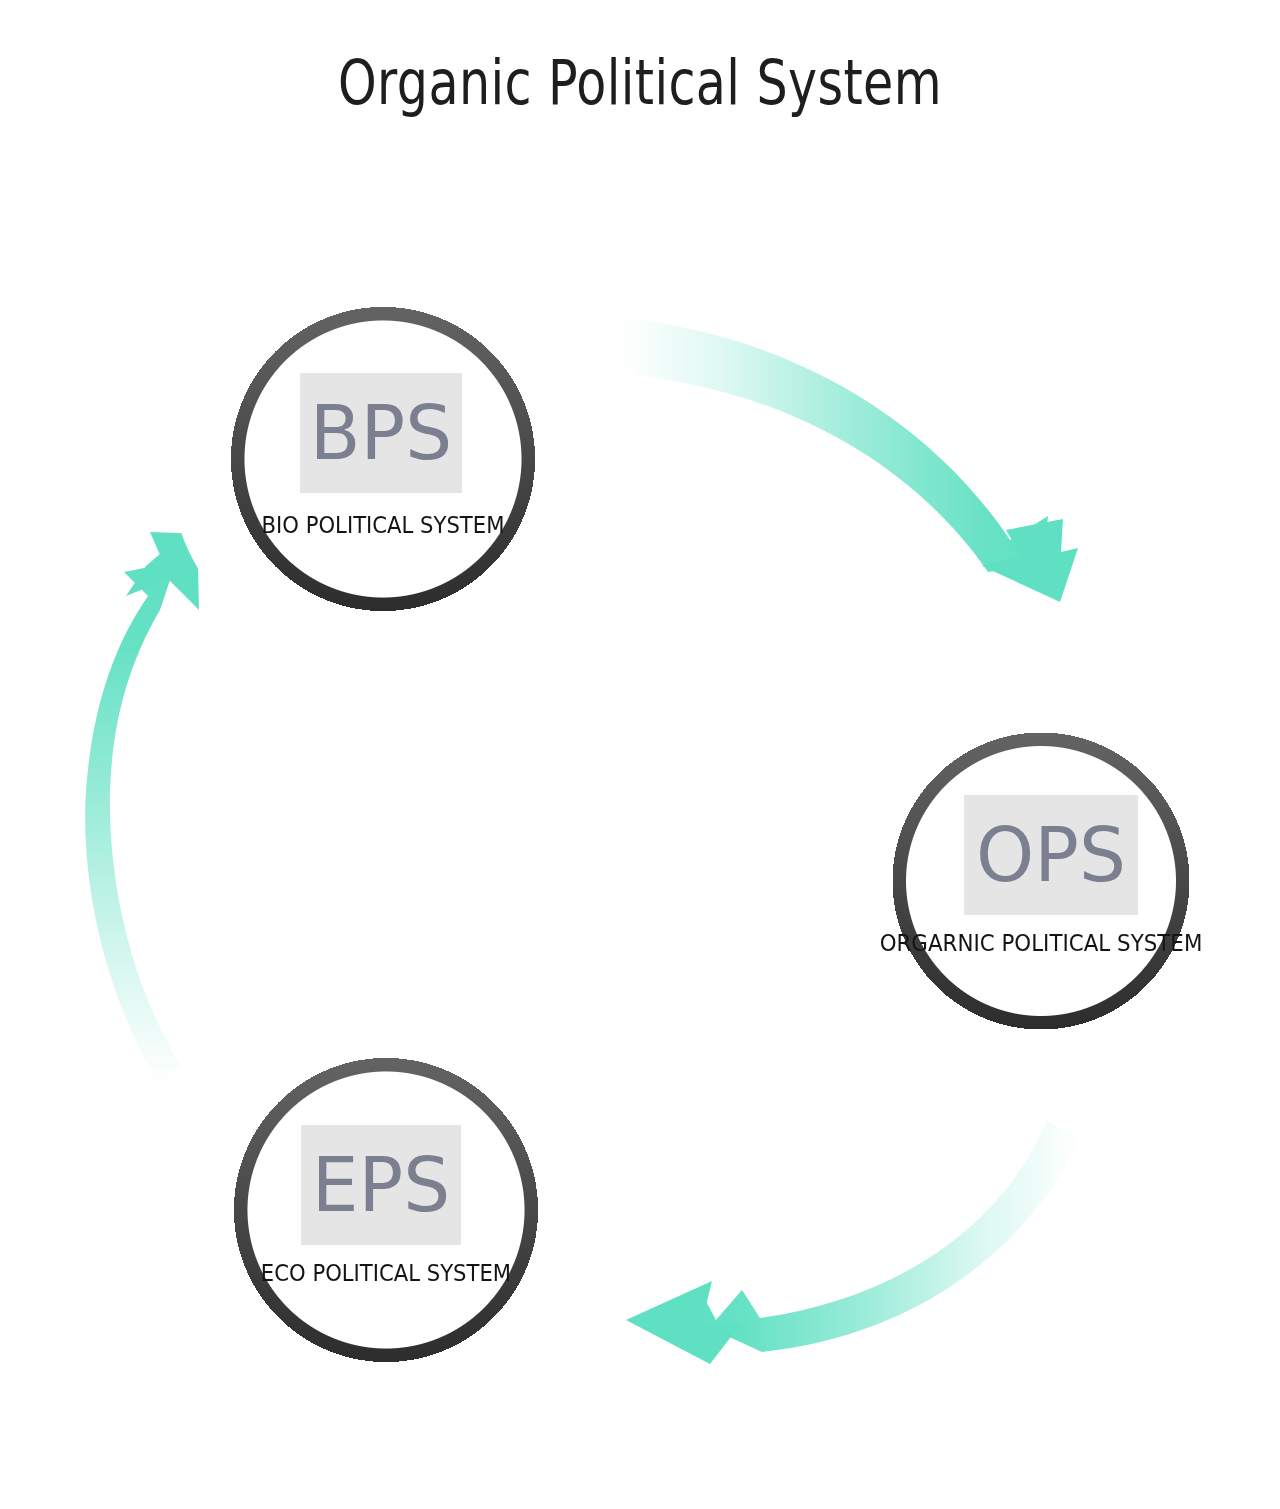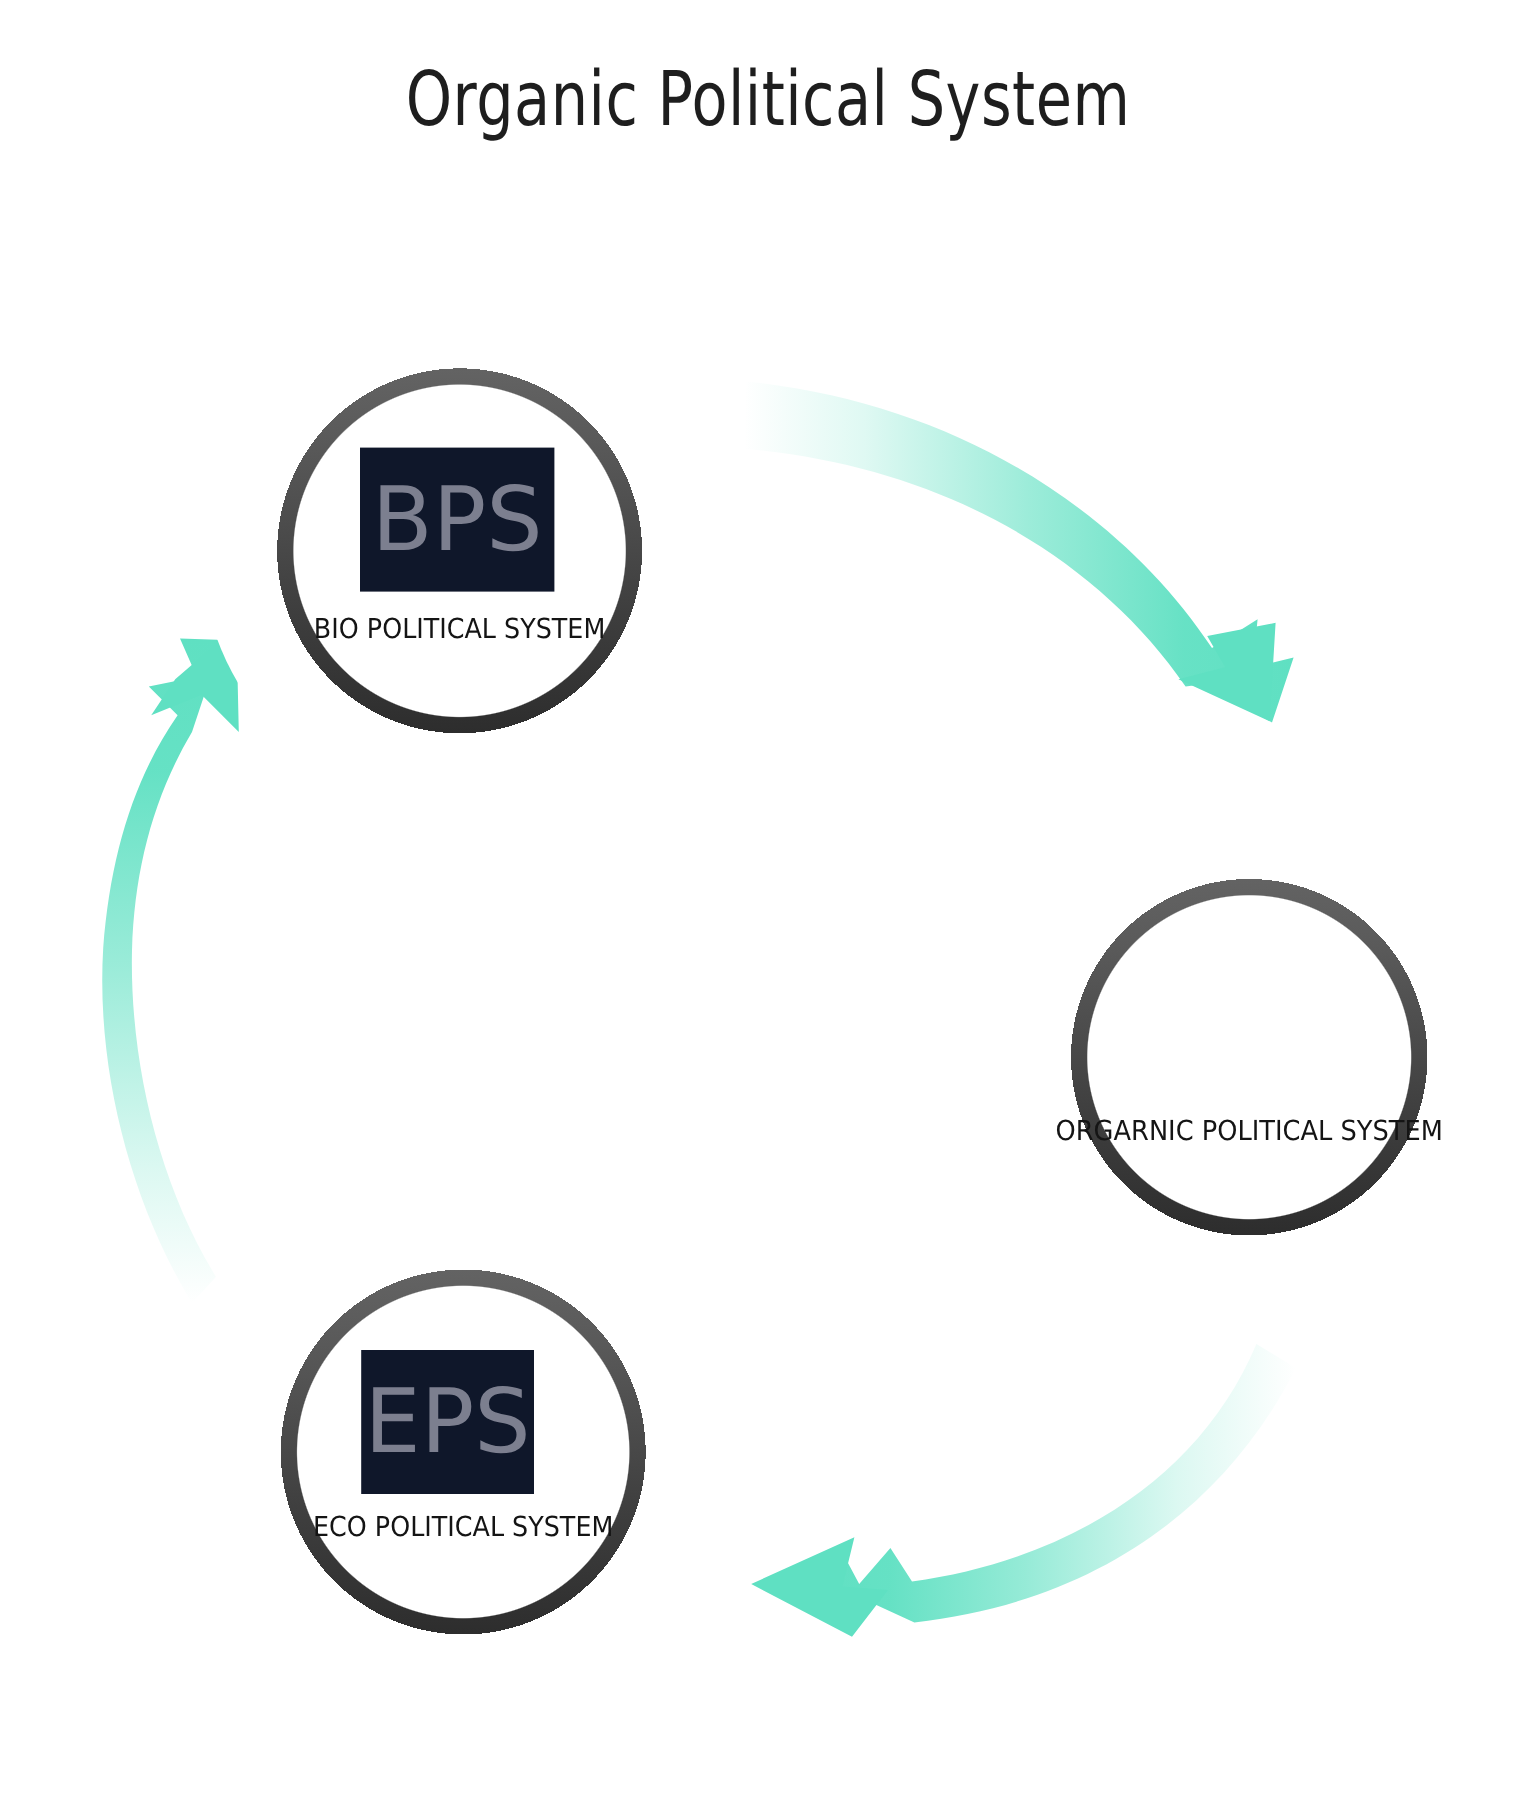--- a/index.html
+++ b/index.html
@@ -63,21 +63,21 @@
     border-radius: 50%;
     background: #ffffff;
     display: flex;
     flex-direction: column;
     align-items: center;
     justify-content: flex-start;
   }
 
   .badge {
     position: absolute;
-    background: #0f172a;
+    background: #e5e5e5;
     display: flex;
     align-items: center;
     justify-content: center;
     color: #7c7f8f;
     font-family: "DejaVu Sans", "Liberation Sans", sans-serif;
     font-weight: 400;
     line-height: 1;
     letter-spacing: 0px;
     user-select: none;
   }
@@ -93,21 +93,21 @@
     transform-origin: center center;
   }
 
   
   #node-bps { left: 168px;  top: 244px;  width: 430px; height: 430px; }
   #node-ops { left: 831px;  top: 671px;  width: 420px; height: 420px; }
   #node-eps { left: 171px;  top: 995px;  width: 430px; height: 430px; }
 
   #badge-bps { left: 300px;  top: 373px;  width: 162px; height: 120px; font-size: 74px; }
   #badge-ops { left: 964px;  top: 795px;  width: 174px; height: 120px; font-size: 74px; }
-  #badge-eps { left: 301px;  top: 1125px; width: 144px; height: 120px; font-size: 74px; }
+  #badge-eps { left: 301px;  top: 1125px; width: 160px; height: 120px; font-size: 74px; }
 
   #cap-bps { left: 183px;  top: 514px;  width: 400px; font-size: 23px; transform: scaleX(0.92); }
   #cap-ops { left: 831px;  top: 932px;  width: 420px; font-size: 23px; transform: scaleX(0.93); }
   #cap-eps { left: 186px;  top: 1262px; width: 400px; font-size: 23px; transform: scaleX(0.92); }
 
   svg.arrows {
     position: absolute;
     left: 0;
     top: 0;
     width: 1280px;
@@ -218,20 +218,21 @@
     <div class="inner"></div>
     <div class="ring"></div>
   </div>
   <div class="badge" id="badge-bps">BPS</div>
   <div class="caption" id="cap-bps">BIO POLITICAL SYSTEM</div>
 
   <div class="node" id="node-ops">
     <div class="inner"></div>
     <div class="ring"></div>
   </div>
+  <div class="badge" id="badge-ops">OPS</div>
   <div class="caption" id="cap-ops">ORGARNIC POLITICAL SYSTEM</div>
 
   <div class="node" id="node-eps">
     <div class="inner"></div>
     <div class="ring"></div>
   </div>
   <div class="badge" id="badge-eps">EPS</div>
   <div class="caption" id="cap-eps">ECO POLITICAL SYSTEM</div>
 
 </div>

